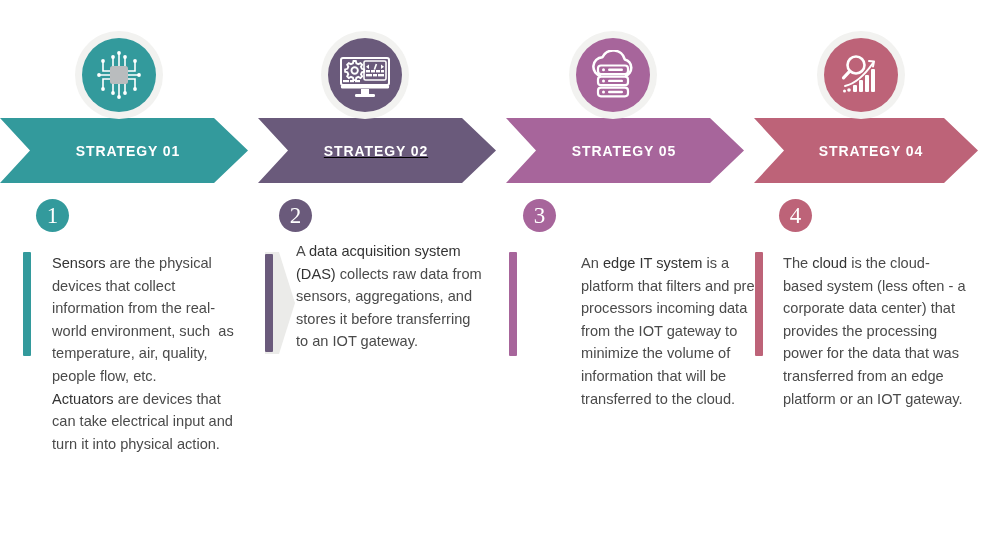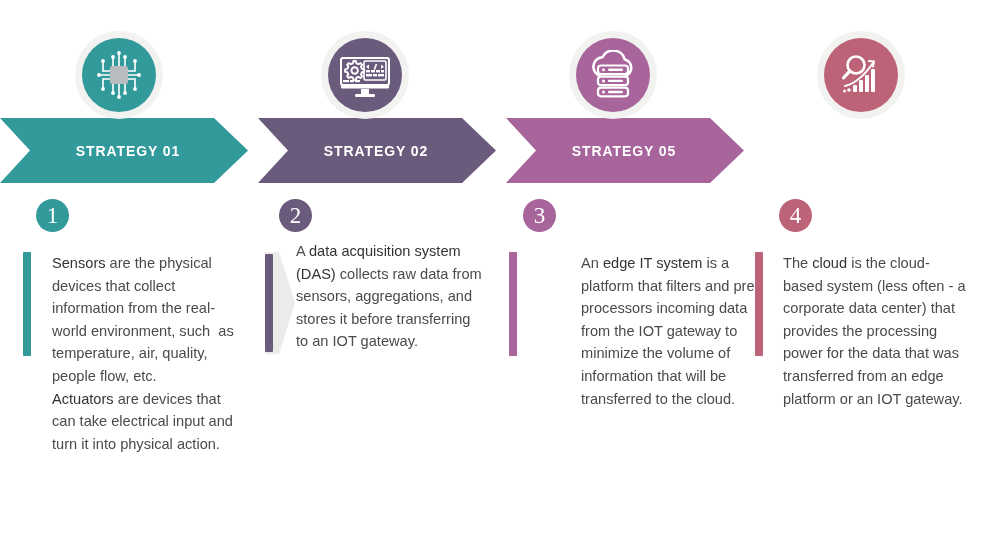--- a/index.html
+++ b/index.html
@@ -84,34 +84,40 @@
 
 <div class="stage">
 
   <div class="banner" style="left:0px;width:248px;">
     <svg class="shape" viewBox="0 0 248 65" preserveAspectRatio="none">
       <path d="M0,0 L214,0 L248,32.5 L214,65 L0,65 L30,32.5 Z" fill="#339a9c"></path>
     </svg>
     <span class="label">STRATEGY 01</span>
   </div>
 
-  <div class="banner" style="left:248px;width:248px;">
+  <div class="banner" style="left:248px;width:248px;text-decoration:underline;">
     <svg class="shape" viewBox="0 0 248 65" preserveAspectRatio="none">
       <path d="M10,0 L214,0 L248,32.5 L214,65 L10,65 L40,32.5 Z" fill="#6a5a7b"></path>
     </svg>
     <span class="label">STRATEGY 02</span>
   </div>
 
   <div class="banner" style="left:496px;width:248px;">
     <svg class="shape" viewBox="0 0 248 65" preserveAspectRatio="none">
       <path d="M10,0 L214,0 L248,32.5 L214,65 L10,65 L40,32.5 Z" fill="#a7659b"></path>
     </svg>
     <span class="label">STRATEGY 05</span>
   </div>
 
+  <div class="banner" style="left:744px;width:246px;">
+    <svg class="shape" viewBox="0 0 246 65" preserveAspectRatio="none">
+      <path d="M10,0 L200,0 L234,32.5 L200,65 L10,65 L40,32.5 Z" fill="#bd6378"></path>
+    </svg>
+    <span class="label">STRATEGY 04</span>
+  </div>
 
   <div class="icon-badge" style="left:75px;top:31px;">
     <div class="inner" style="background:#339a9c;">
       <span>
         <svg width="52" height="52" viewBox="0 0 52 52">
           <g stroke="#ffffff" stroke-width="1.6" fill="none" stroke-linecap="round">
             <path d="M10,12 L10,22 L18,22"></path>
             <path d="M6,26 L18,26"></path>
             <path d="M10,40 L10,30 L18,30"></path>
             <path d="M42,12 L42,22 L34,22"></path>

